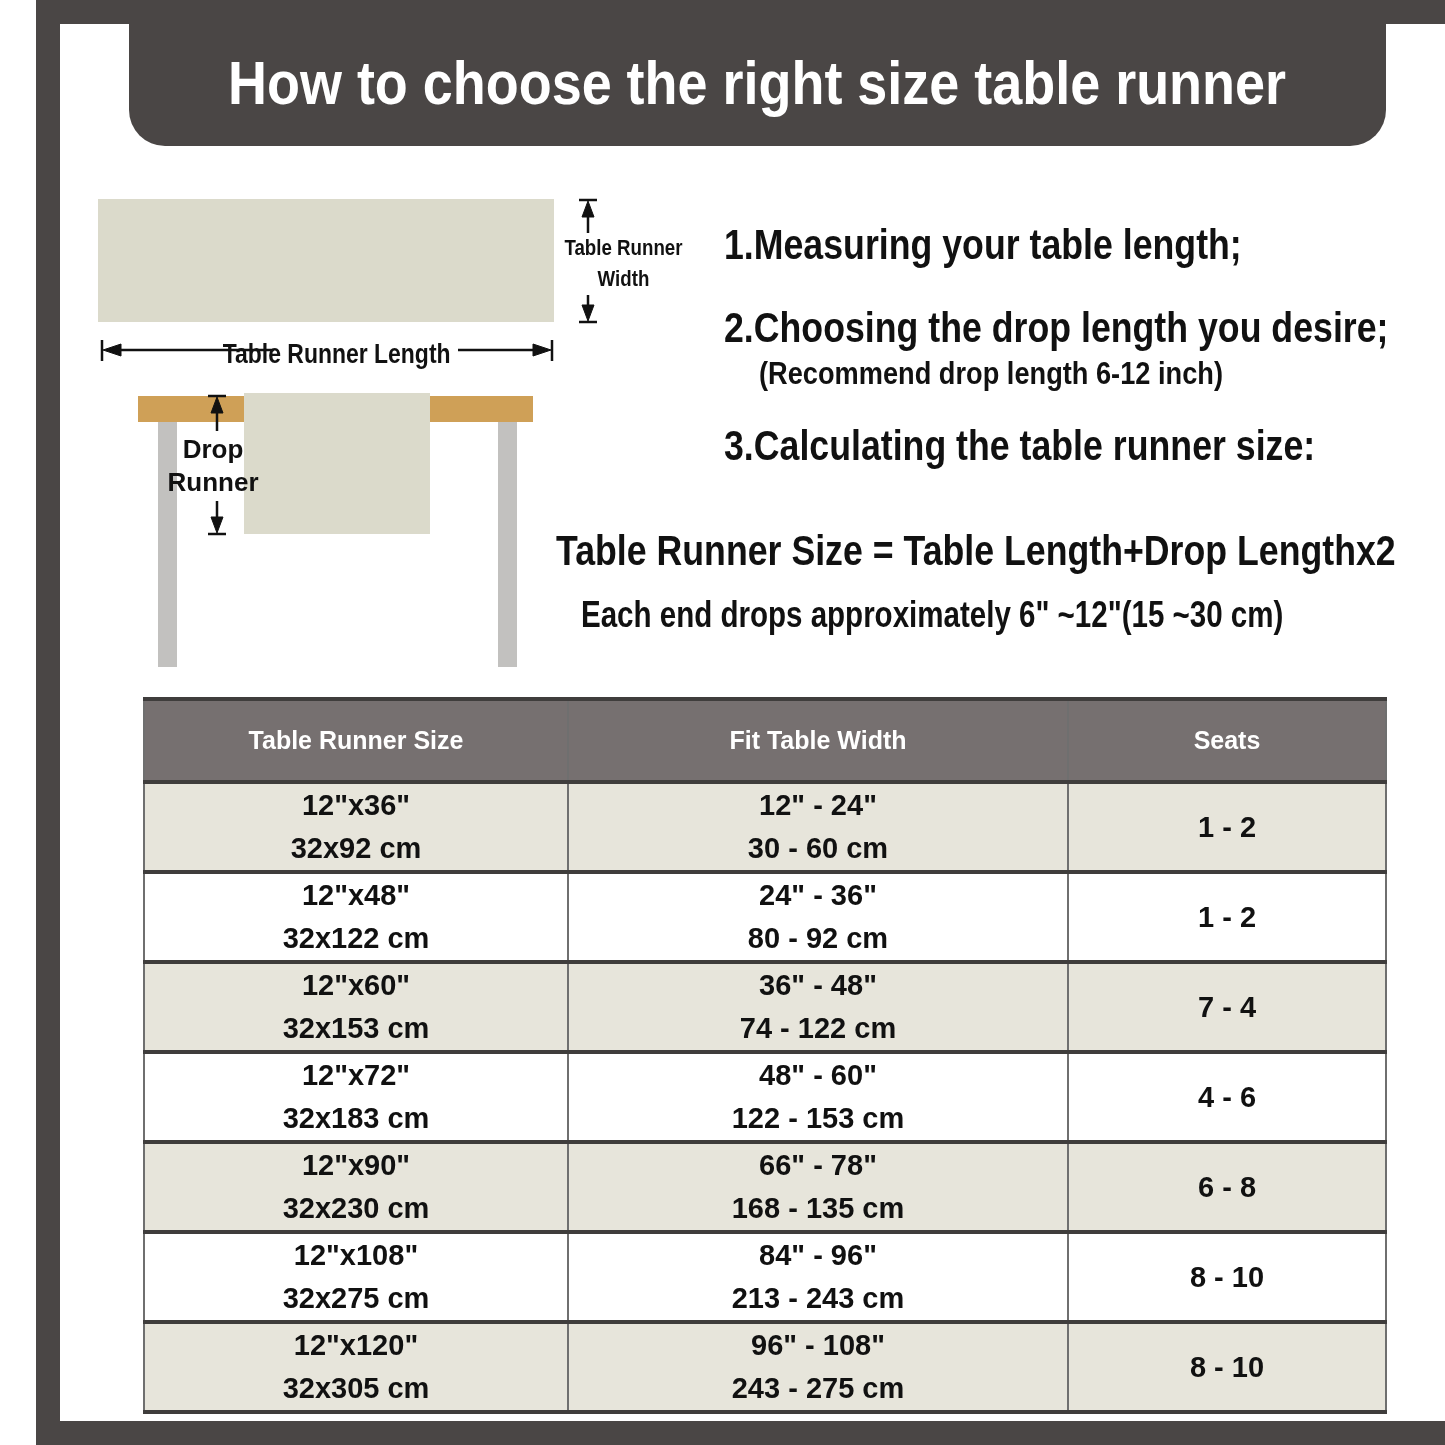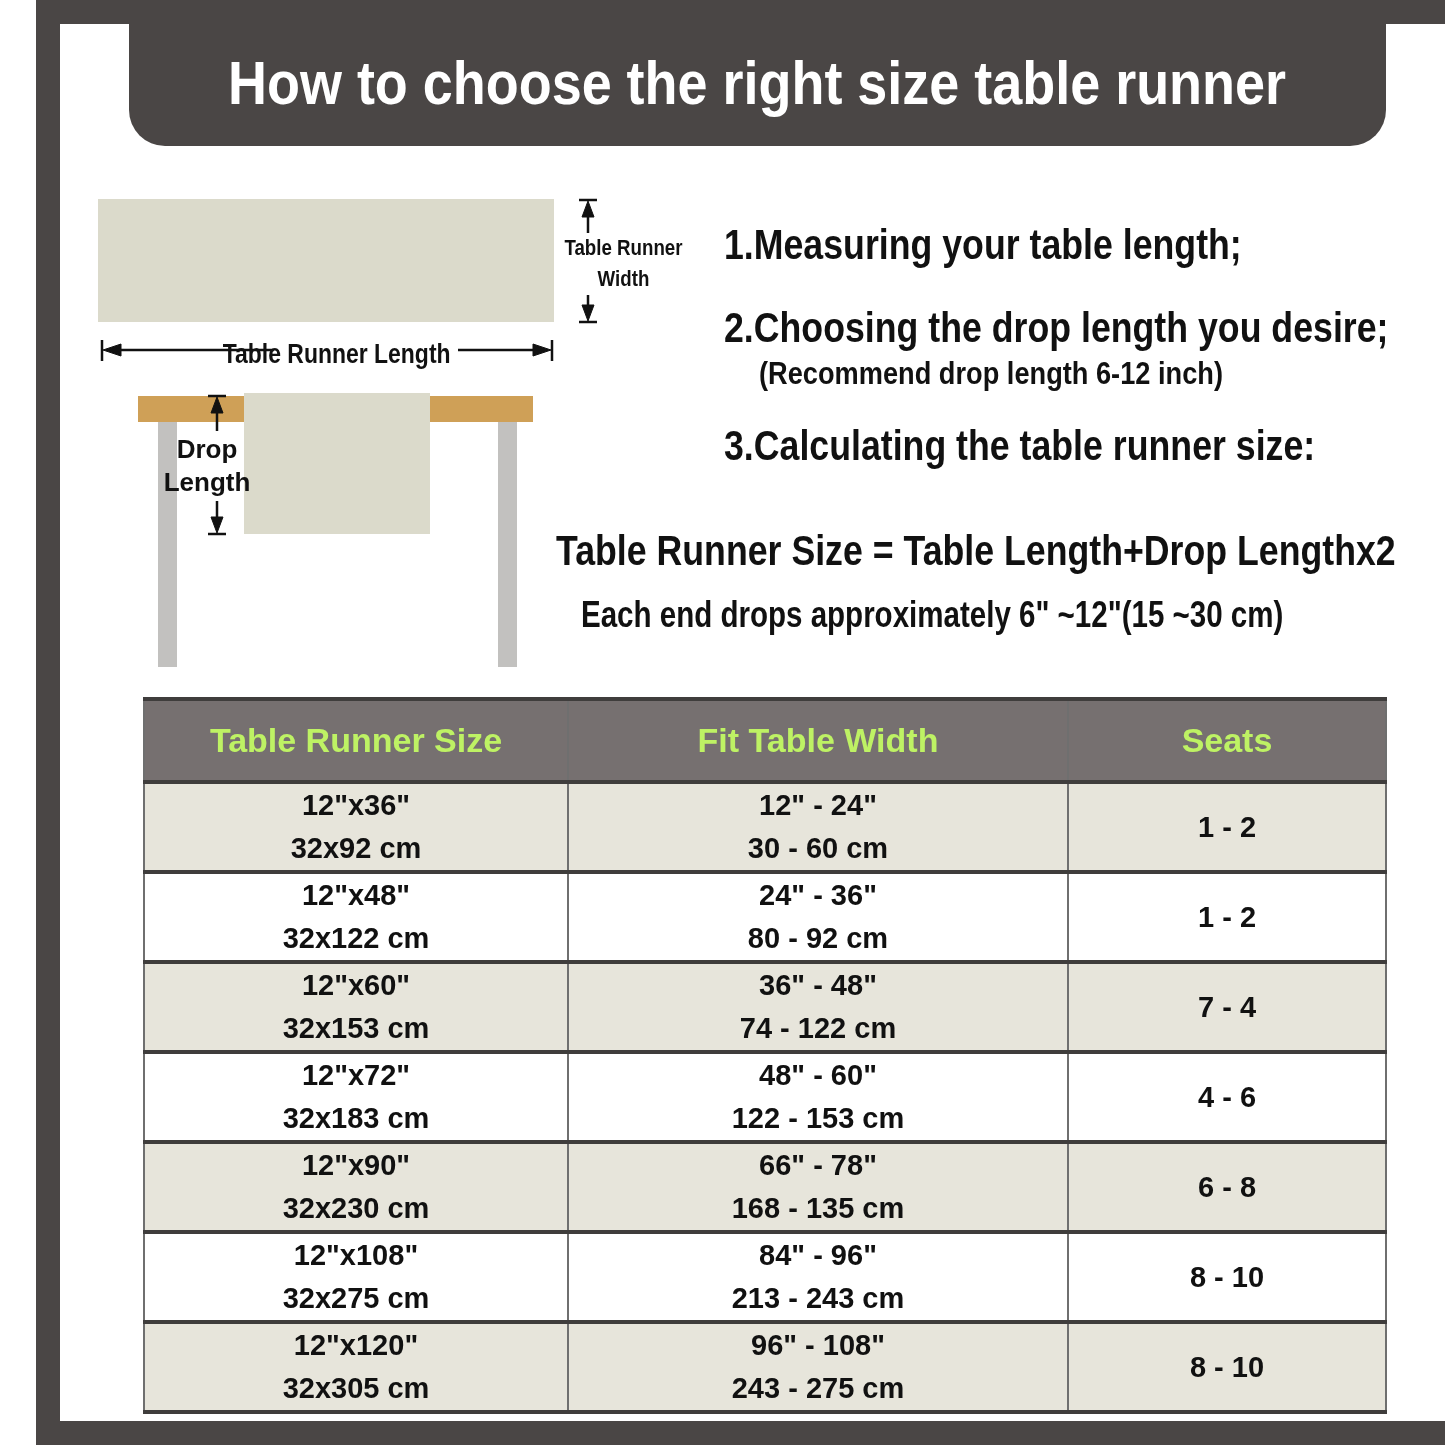--- a/index.html
+++ b/index.html
@@ -21,37 +21,37 @@
   .shape{position:absolute;}
   .runner-top{left:62px;top:199px;width:456px;height:123px;background:var(--runner-fabric);}
   .tabletop{left:102px;top:396px;width:395px;height:26px;background:var(--tabletop-wood);}
   .leg{top:422px;width:19px;height:245px;background:var(--table-leg);}
   .leg.left{left:122px;} .leg.right{left:462px;}
   .runner-hang{left:208px;top:393px;width:186px;height:141px;background:var(--runner-fabric);z-index:5;}
   .dim-svg{position:absolute;left:40px;top:185px;width:580px;height:500px;z-index:8;}
   .diagram-label{position:absolute;color:var(--text);font-weight:bold;text-align:center;line-height:1.4;z-index:9;}
   .width-label{left:505px;top:233px;width:165px;font-size:22px;transform:scaleX(0.85);transform-origin:center;}
   .length-label{left:168px;top:336px;width:250px;font-size:27px;white-space:nowrap;transform:scaleX(0.85);transform-origin:center;}
-  .drop-label{left:121px;top:433px;width:100px;font-size:26px;line-height:1.25;}
+  .drop-label{left:127px;top:433px;width:100px;font-size:26px;line-height:1.25;}
   
   .step{position:absolute;left:688px;color:var(--text);font-weight:bold;font-size:42px;white-space:nowrap;
     transform:scaleX(0.85);transform-origin:left top;}
   .step1{top:221px;} .step2{top:304px;} .step3{top:422px;}
   .step-note{position:absolute;left:723px;top:355px;color:var(--text);font-weight:bold;font-size:32px;white-space:nowrap;
     transform:scaleX(0.85);transform-origin:left top;}
   .formula{position:absolute;left:520px;top:527px;color:var(--text);font-weight:bold;font-size:42px;white-space:nowrap;
     transform:scaleX(0.85);transform-origin:left top;}
   .formula-note{position:absolute;left:545px;top:594px;color:var(--text);font-weight:bold;font-size:36px;white-space:nowrap;
     transform:scaleX(0.82);transform-origin:left top;}
   
   .size-table{position:absolute;left:107px;top:697px;width:1242px;border-collapse:collapse;table-layout:fixed;z-index:10;}
   .size-table col.c1{width:424px;} .size-table col.c2{width:500px;} .size-table col.c3{width:318px;}
   .size-table th,.size-table td{border:2px solid var(--grid-light);border-top:4px solid var(--grid-dark);
     border-bottom:4px solid var(--grid-dark);text-align:center;vertical-align:middle;font-weight:bold;color:var(--text);}
-  .size-table thead th{height:83px;background:var(--table-header-bg);color:#bef264;font-size:34px;}
+  .size-table thead th{height:83px;background:var(--table-header-bg);color:#ffffff;font-size:25px;}
   .size-table tbody td{height:86px;font-size:29px;line-height:43px;background:var(--row-bg);}
   .size-table tbody tr:nth-child(odd) td{background:var(--row-alt-bg);}
 </style>
 </head>
 <body>
 
 <div class="canvas">
 
   <div class="frame"></div>
 
@@ -93,21 +93,21 @@
     </g>
   </svg>
 
   <div class="diagram-label width-label">
     <div>Table Runner</div>
     <div>Width</div>
   </div>
   <div class="diagram-label length-label">Table Runner Length</div>
   <div class="diagram-label drop-label">
     <div>Drop</div>
-    <div>Length</div>
+    <div>Runner</div>
   </div>
 
   <div class="step step1">1.Measuring your table length;</div>
   <div class="step step2">2.Choosing the drop length you desire;</div>
   <div class="step-note">(Recommend drop length 6-12 inch)</div>
   <div class="step step3">3.Calculating the table runner size:</div>
 
   <div class="formula">Table Runner Size = Table Length+Drop Lengthx2</div>
   <div class="formula-note">Each end drops approximately 6" ~12"(15 ~30 cm)</div>
 

